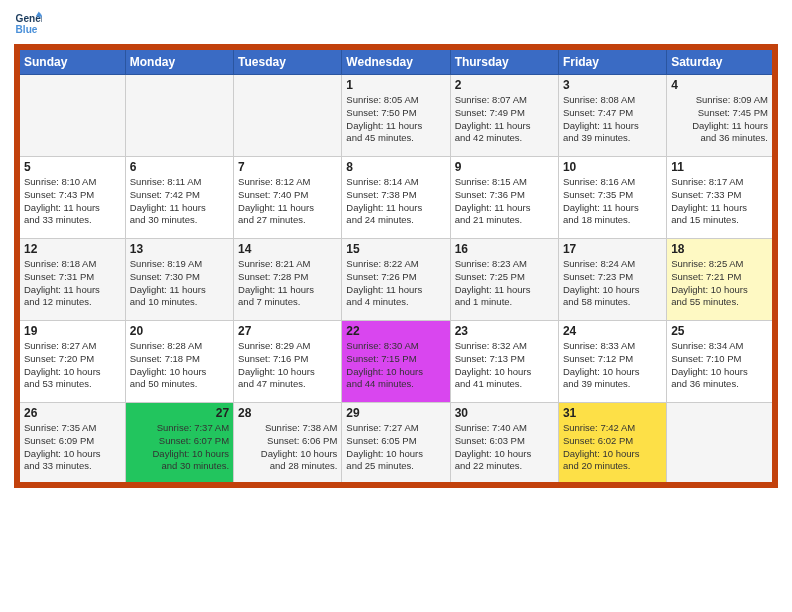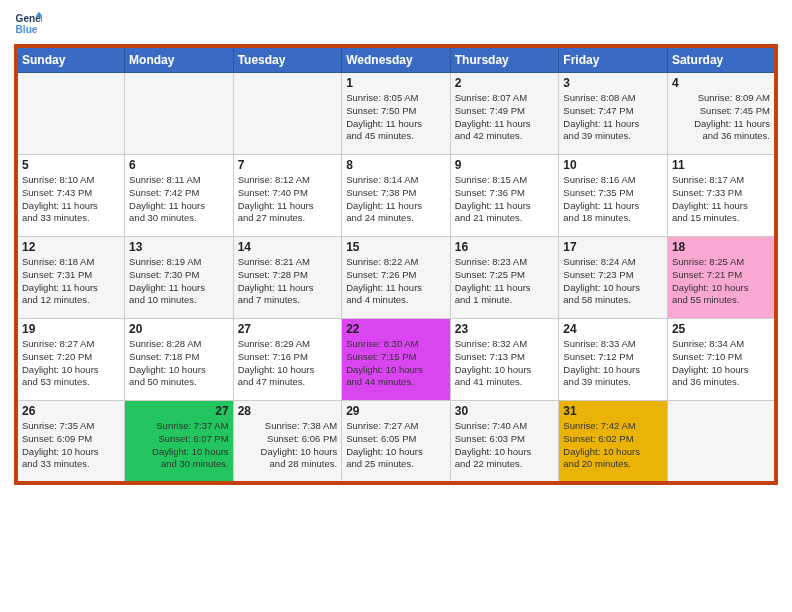--- a/index.html
+++ b/index.html
@@ -40,21 +40,21 @@
       color: #1a3a5c;
       line-height: 1.1;
     }
     .subtitle {
       font-size: 13px;
       color: #444;
     }
     .calendar {
       width: 100%;
       border-collapse: collapse;
-      border: 4px solid #c2410c;
+      border: 6px solid #c2410c;
     }
     .calendar th {
       background: #3a6bc4;
       color: #fff;
       font-size: 12px;
       font-weight: bold;
       padding: 5px 4px;
       text-align: left;
       border: 1px solid #2a55a0;
     }
@@ -243,21 +243,21 @@
 Daylight: 11 hours
 and 1 minute.</div>
           </td>
           <td style="background: rgb(245, 245, 245);">
             <div class="day-num">17</div>
             <div class="day-info" style="white-space: pre-line;">Sunrise: 8:24 AM
 Sunset: 7:23 PM
 Daylight: 10 hours
 and 58 minutes.</div>
           </td>
-          <td style="background: #f9a8d4;">
+          <td style="background: #fef9c3;">
             <div class="day-num">18</div>
             <div class="day-info" style="white-space: pre-line;">Sunrise: 8:25 AM
 Sunset: 7:21 PM
 Daylight: 10 hours
 and 55 minutes.</div>
           </td>
         </tr>
         <tr>
           <td style="background: rgb(255, 255, 255);">
             <div class="day-num">19</div>
@@ -338,21 +338,21 @@
 Daylight: 10 hours
 and 25 minutes.</div>
           </td>
           <td style="background: rgb(245, 245, 245);">
             <div class="day-num">30</div>
             <div class="day-info" style="white-space: pre-line;">Sunrise: 7:40 AM
 Sunset: 6:03 PM
 Daylight: 10 hours
 and 22 minutes.</div>
           </td>
-          <td style="background: #eab308;">
+          <td style="background: #fde047;">
             <div class="day-num">31</div>
             <div class="day-info" style="white-space: pre-line;">Sunrise: 7:42 AM
 Sunset: 6:02 PM
 Daylight: 10 hours
 and 20 minutes.</div>
           </td>
           <td class="empty-cell" style="background: rgb(245, 245, 245);"></td>
         </tr>
       </tbody>
   </table>

